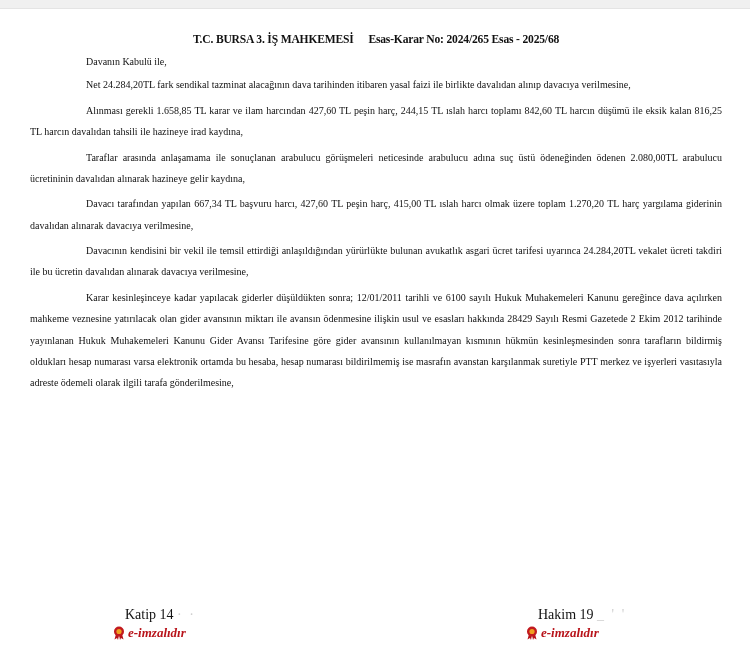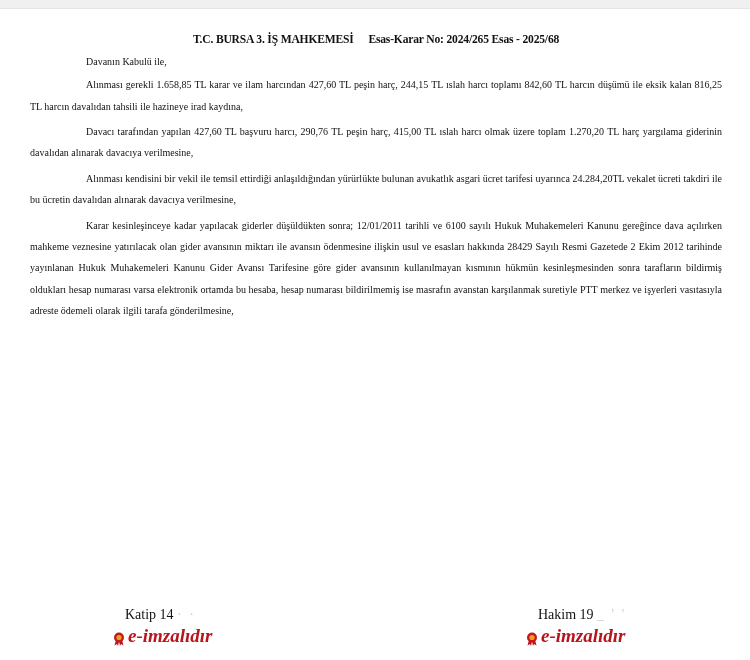--- a/index.html
+++ b/index.html
@@ -39,39 +39,41 @@
       top: 607px; left: 0; width: 750px; height: 50px;
     }
     .sig { position: absolute; }
     .sig-katip { left: 125px; }
     .sig-hakim { left: 538px; }
     .sig-name { font-size: 14px; line-height: 16px; }
     .sig-name .redact { color: #cfcfcf; letter-spacing: 2px; }
     .sig-status {
       display: flex; align-items: center; gap: 3px;
       margin-left: -12px; margin-top: 2px;
-      color: #b8141b; font-weight: bold; font-style: italic; font-size: 19px;
+      color: #b8141b; font-weight: bold; font-style: italic; font-size: 13px;
     }
     .seal { width: 12px; height: 14px; display: inline-block; }
   </style>
 </head>
 <body>
 
 <div class="topbar"></div>
 
 <div class="page">
   <div class="header">
     <span>T.C. BURSA 3. İŞ MAHKEMESİ</span><span class="gap"></span><span>Esas-Karar No: 2024/265 Esas - 2025/68</span>
   </div>
 
   <div class="body">
     <p class="first">Davanın Kabulü ile,</p>
+    <p>Net 24.284,20TL fark sendikal tazminat alacağının dava tarihinden itibaren yasal faizi ile birlikte davalıdan alınıp davacıya verilmesine,</p>
     <p>Alınması gerekli 1.658,85 TL karar ve ilam harcından 427,60 TL peşin harç, 244,15 TL ıslah harcı toplamı 842,60 TL harcın düşümü ile eksik kalan 816,25 TL harcın davalıdan tahsili ile hazineye irad kaydına,</p>
-    <p>Davacı tarafından yapılan 427,60 TL başvuru harcı, 290,76 TL peşin harç, 415,00 TL ıslah harcı olmak üzere toplam 1.270,20 TL harç yargılama giderinin davalıdan alınarak davacıya verilmesine,</p>
-    <p>Alınması kendisini bir vekil ile temsil ettirdiği anlaşıldığından yürürlükte bulunan avukatlık asgari ücret tarifesi uyarınca 24.284,20TL vekalet ücreti takdiri ile bu ücretin davalıdan alınarak davacıya verilmesine,</p>
+    <p>Taraflar arasında anlaşamama ile sonuçlanan arabulucu görüşmeleri neticesinde arabulucu adına suç üstü ödeneğinden ödenen 2.080,00TL arabulucu ücretininin davalıdan alınarak hazineye gelir kaydına,</p>
+    <p>Davacı tarafından yapılan 667,34 TL başvuru harcı, 427,60 TL peşin harç, 415,00 TL ıslah harcı olmak üzere toplam 1.270,20 TL harç yargılama giderinin davalıdan alınarak davacıya verilmesine,</p>
+    <p>Davacının kendisini bir vekil ile temsil ettirdiği anlaşıldığından yürürlükte bulunan avukatlık asgari ücret tarifesi uyarınca 24.284,20TL vekalet ücreti takdiri ile bu ücretin davalıdan alınarak davacıya verilmesine,</p>
     <p>Karar kesinleşinceye kadar yapılacak giderler düşüldükten sonra; 12/01/2011 tarihli ve 6100 sayılı Hukuk Muhakemeleri Kanunu gereğince dava açılırken mahkeme veznesine yatırılacak olan gider avansının miktarı ile avansın ödenmesine ilişkin usul ve esasları hakkında 28429 Sayılı Resmi Gazetede 2 Ekim 2012 tarihinde yayınlanan Hukuk Muhakemeleri Kanunu Gider Avansı Tarifesine göre gider avansının kullanılmayan kısmının hükmün kesinleşmesinden sonra tarafların bildirmiş oldukları hesap numarası varsa elektronik ortamda bu hesaba, hesap numarası bildirilmemiş ise masrafın avanstan karşılanmak suretiyle PTT merkez ve işyerleri vasıtasıyla adreste ödemeli olarak ilgili tarafa gönderilmesine,</p>
   </div>
 </div>
 
 <div class="signatures">
   <div class="sig sig-katip">
     <div class="sig-name">
       <span>Katip 14</span>
       <span class="redact">· ·</span>
     </div>

